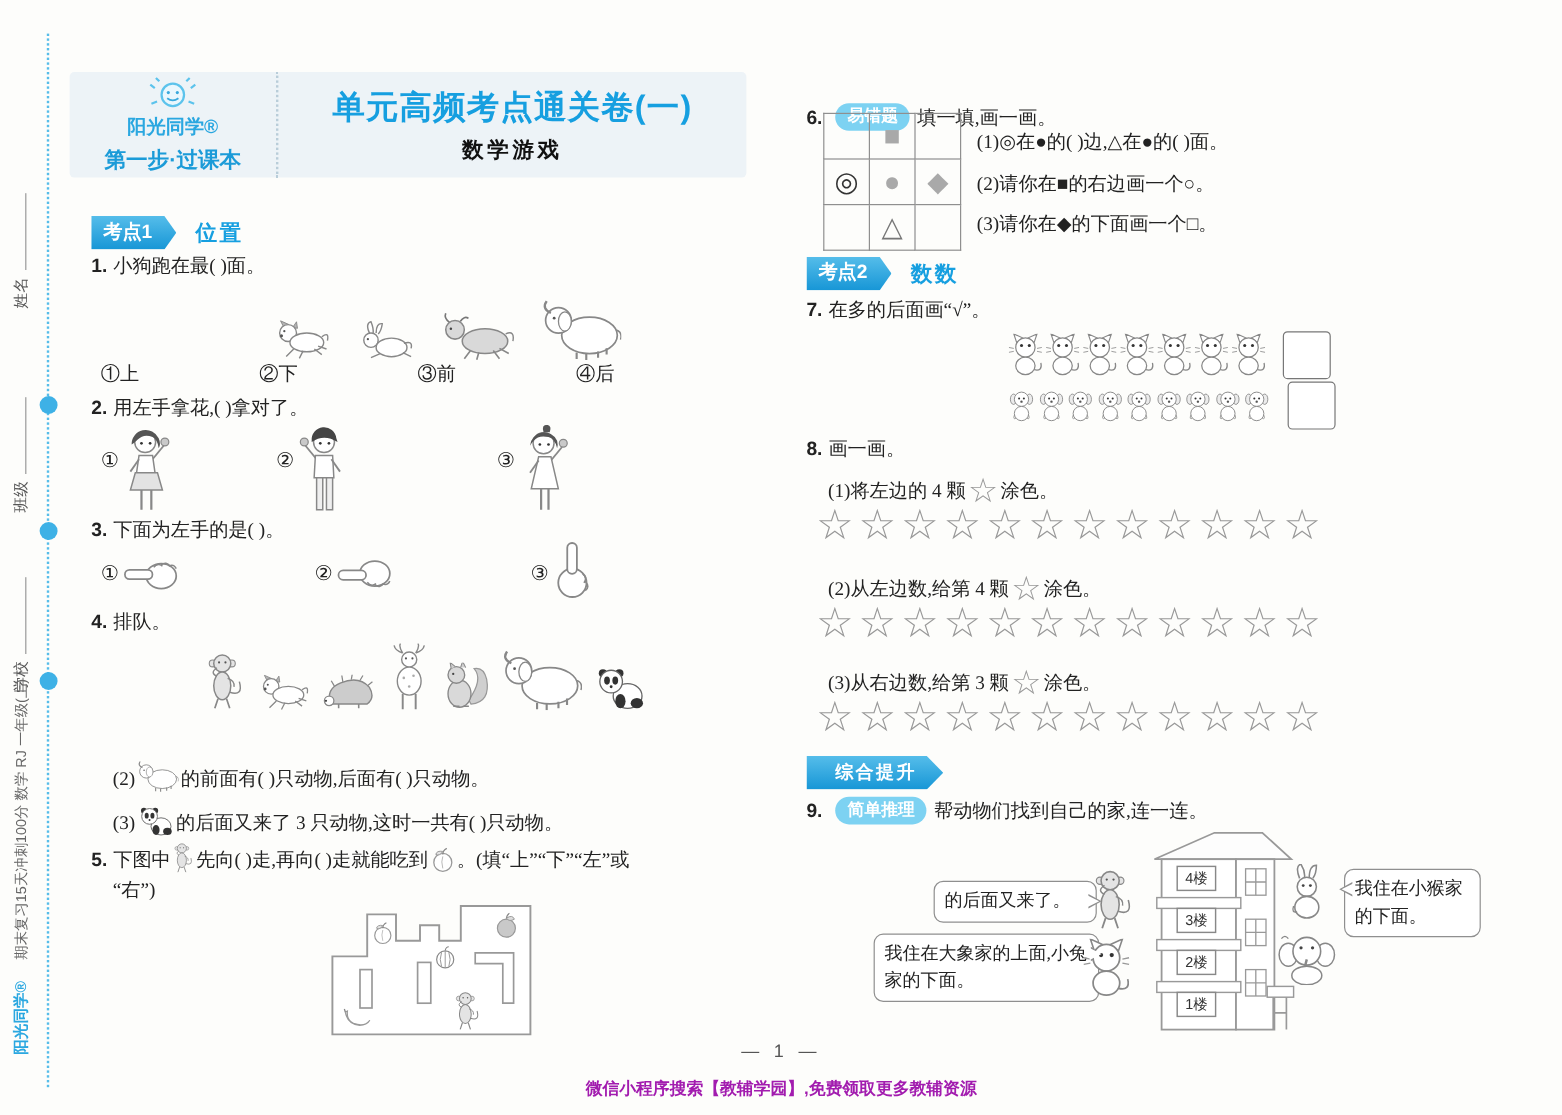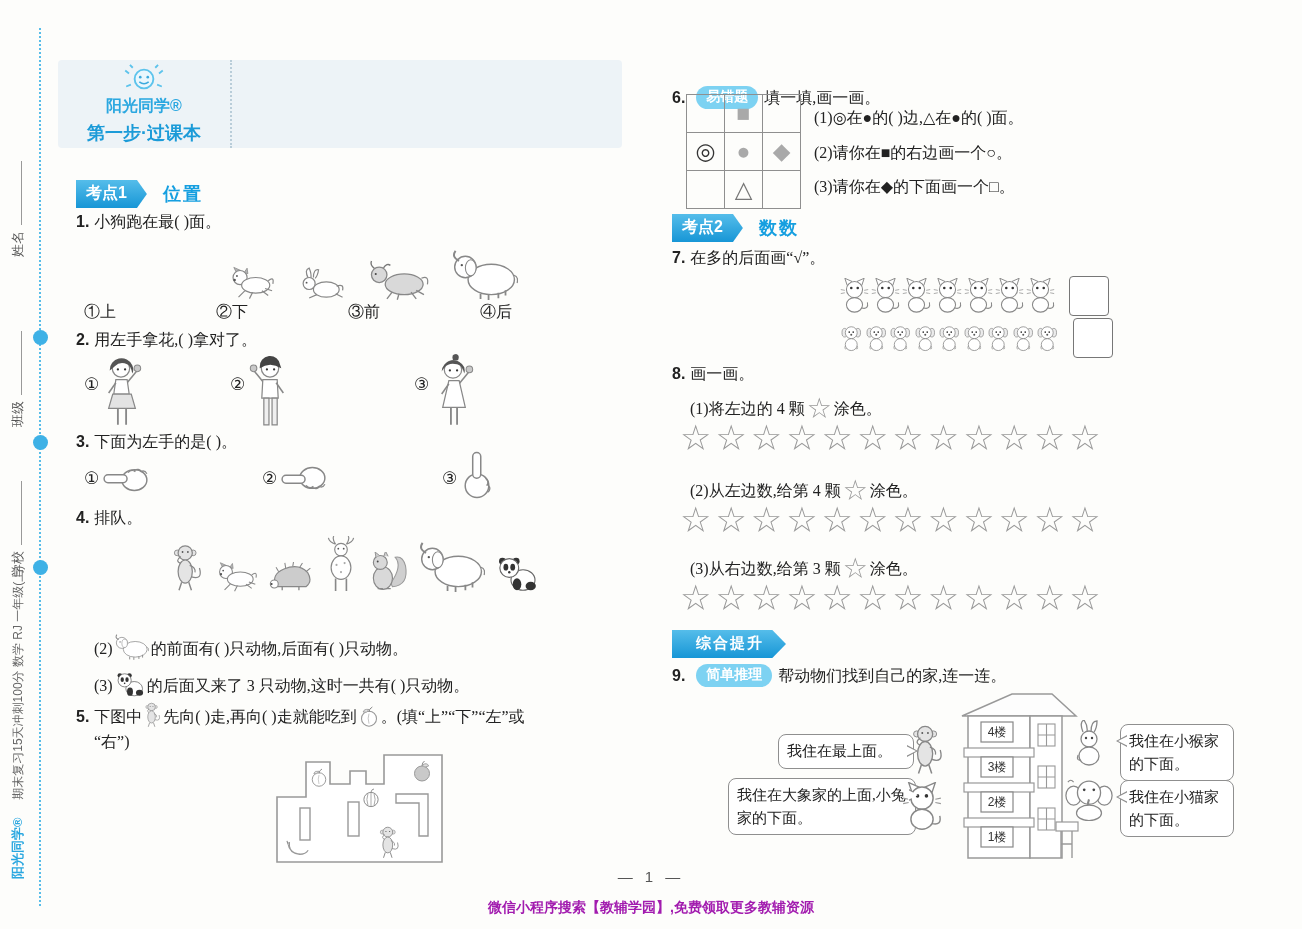--- a/index.html
+++ b/index.html
@@ -285,20 +285,24 @@
   </div>
 </div>
 
 <div class="header">
   <div class="hd-left">
     <svg width="44" height="30">
         <use href="#s-sun"></use>
       </svg>
     <div class="hd-brand">阳光同学®</div>
     <div class="hd-step">第一步·过课本</div>
+  </div>
+  <div class="hd-right">
+    <div class="hd-title">单元高频考点通关卷(一)</div>
+    <div class="hd-sub">数学游戏</div>
   </div>
 </div>
 
 <div class="col-left">
 
   <div class="abs kd-row" style="top:180px;left:0;">
     <span class="kd-badge">考点1</span>
     <span class="kd-topic">位置</span>
   </div>
 
@@ -538,21 +542,21 @@
 
   <div class="abs" style="top:630px;left:0;">
     <span class="banner">综合提升</span>
   </div>
 
   <div class="abs" style="top:664px;left:0;">
     <span class="qnum">9.</span><span class="pill-badge">简单推理</span><span class="qt">帮动物们找到自己的家,连一连。</span>
   </div>
 
   <div class="scene" style="top:690px;left:0;width:608px;height:180px;">
-    <div class="bubble tail-r" style="left:106px;top:44px;width:118px;">我住在最上面。</div>
+    <div class="bubble tail-r" style="left:106px;top:44px;width:118px;">的后面又来了。</div>
     <svg class="abs" style="left:238px;top:34px;" width="34" height="52">
         <use href="#s-monkey"></use>
       </svg>
     <div class="bubble tail-r" style="left:56px;top:88px;width:170px;">我住在大象家的上面,小兔家的下面。</div>
     <svg class="abs" style="left:230px;top:92px;" width="40" height="50">
         <use href="#s-cat-sit"></use>
       </svg>
 
     <svg class="abs" style="left:286px;top:0;" width="122" height="176" viewBox="0 0 122 176">
       <polygon points="4,26 54,4 94,4 118,26" fill="#fdfdfd" stroke="#999" stroke-width="1.5"></polygon>
@@ -581,18 +585,17 @@
       <path d="M103 141 v27 M114 141 v27 M103 154 h11" stroke="#999" stroke-width="1.4" fill="none"></path>
     </svg>
 
     <svg class="abs" style="left:400px;top:30px;" width="36" height="46">
         <use href="#s-rabbit-sit"></use>
       </svg>
     <div class="bubble tail-l" style="left:448px;top:34px;width:96px;">我住在小猴家的下面。</div>
     <svg class="abs" style="left:392px;top:86px;" width="50" height="45">
         <use href="#s-elephant-front"></use>
       </svg>
-    <div class="bubble tail-l" style="left:448px;top:90px;width:96px;">我住在小猫家的下面。</div>
   </div>
 </div>
 
 <div class="page-label">— 1 —</div>
 <div class="promo">微信小程序搜索【教辅学园】,免费领取更多教辅资源</div>
 
 </body></html>

